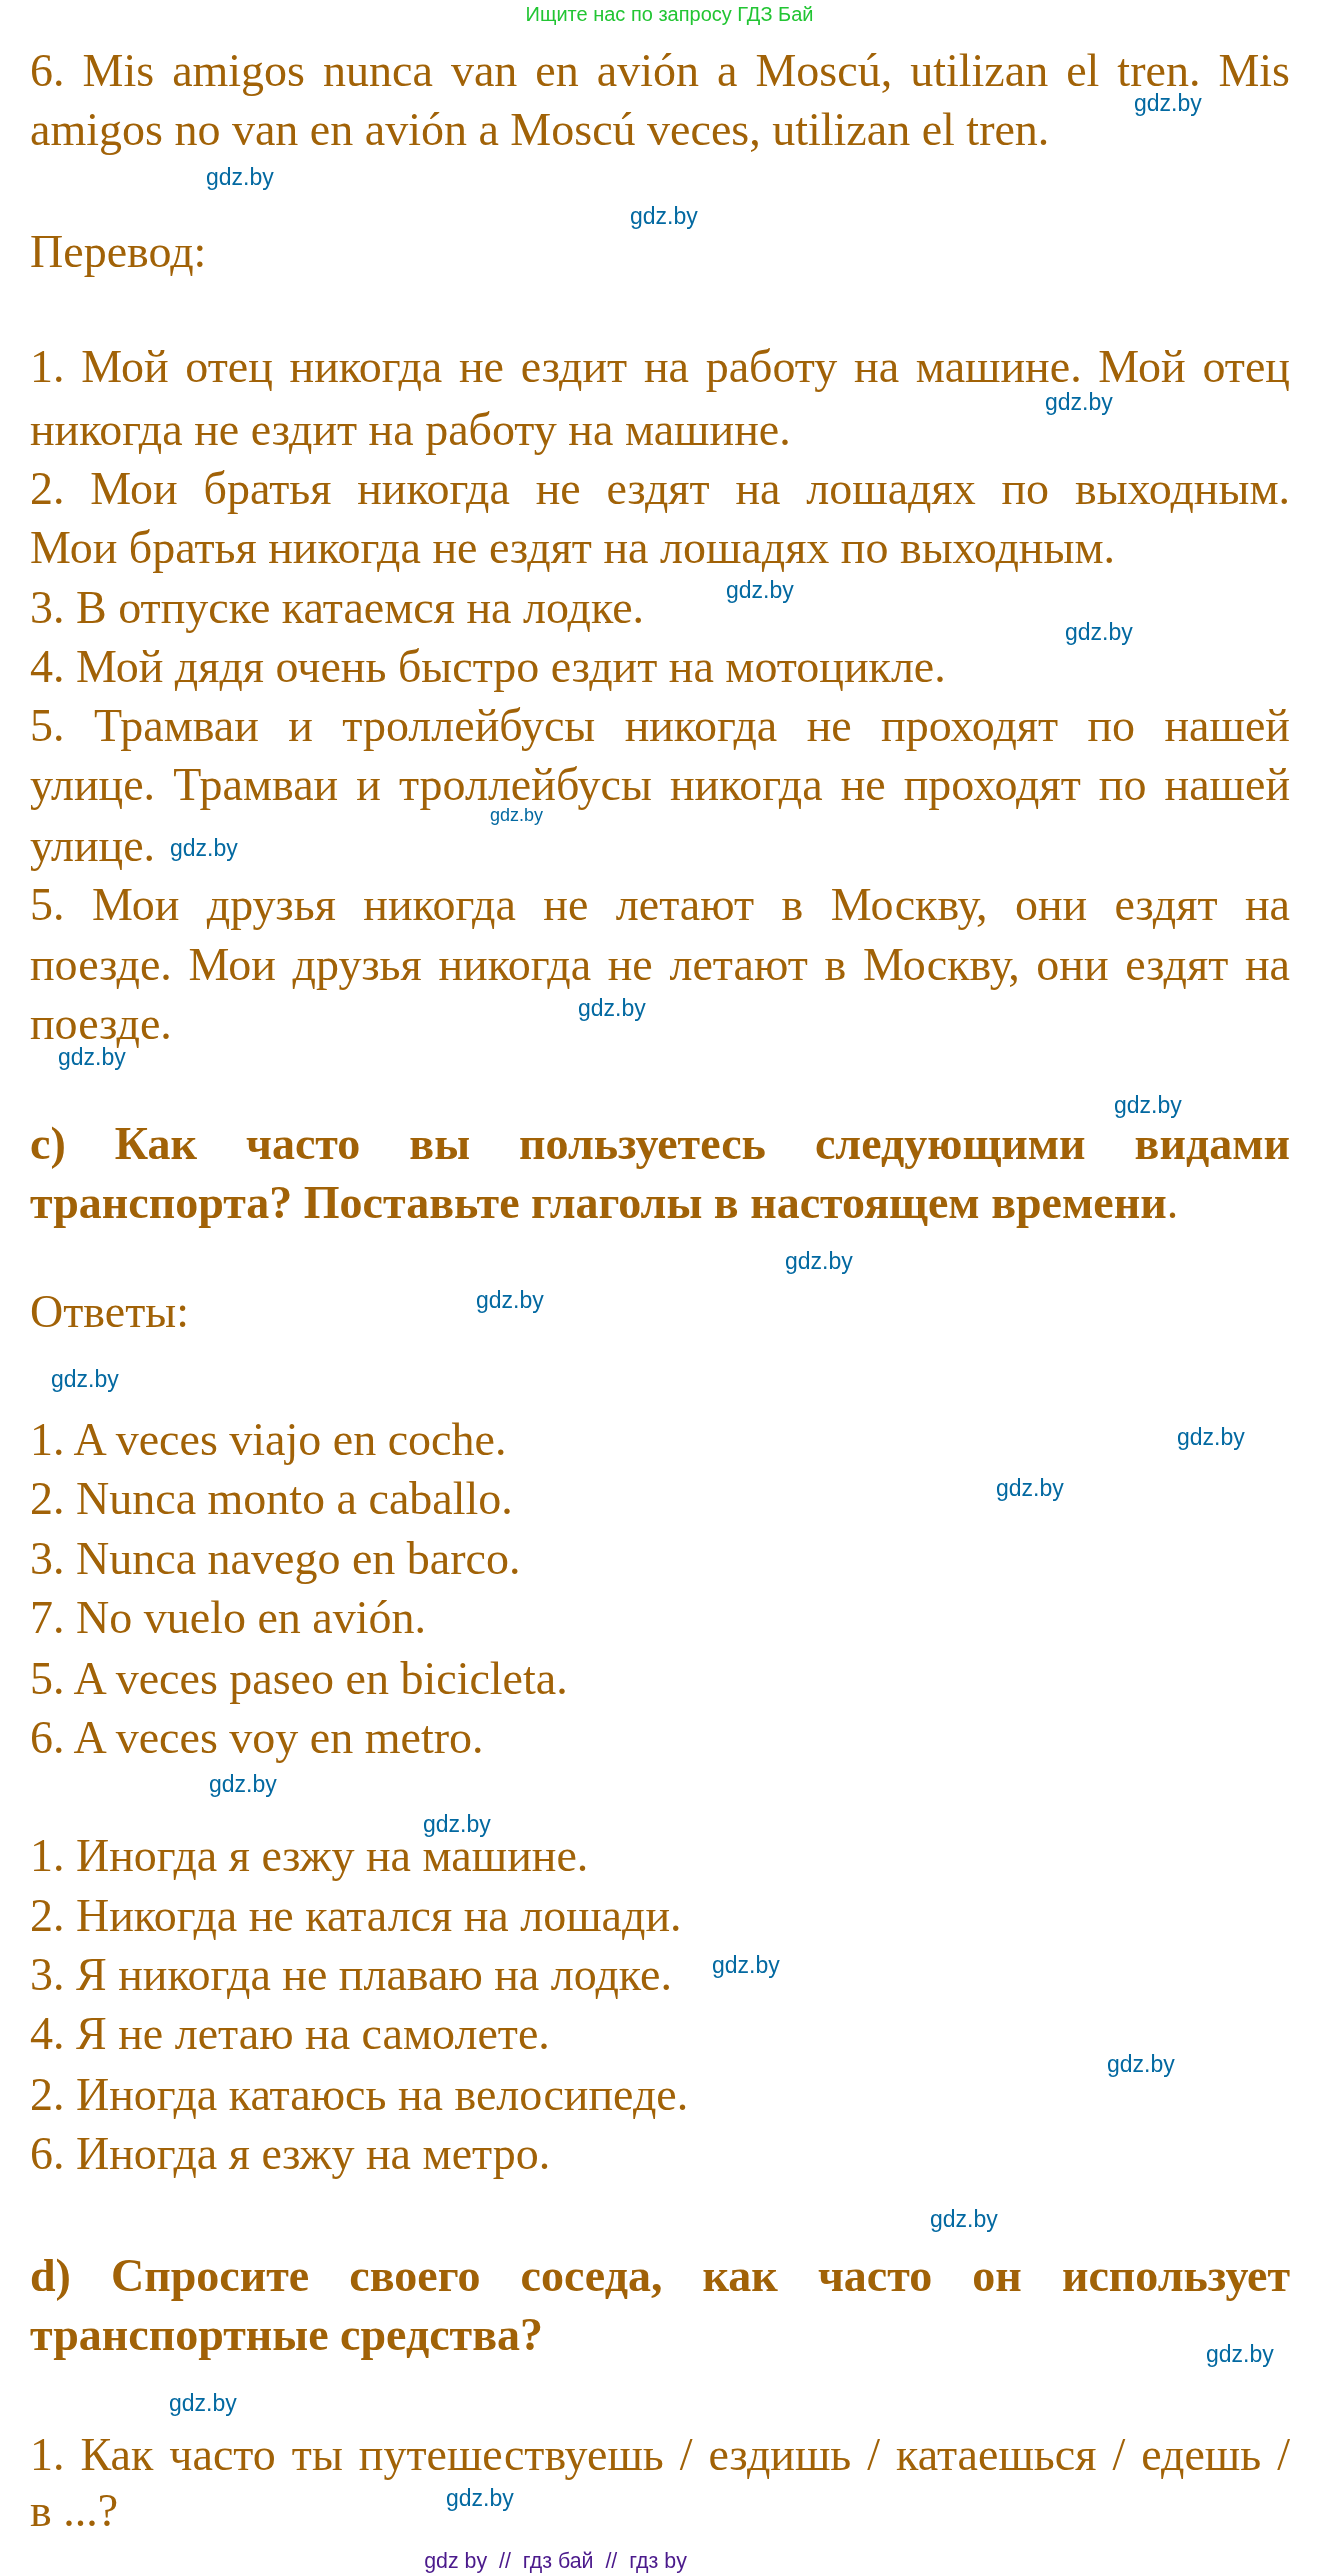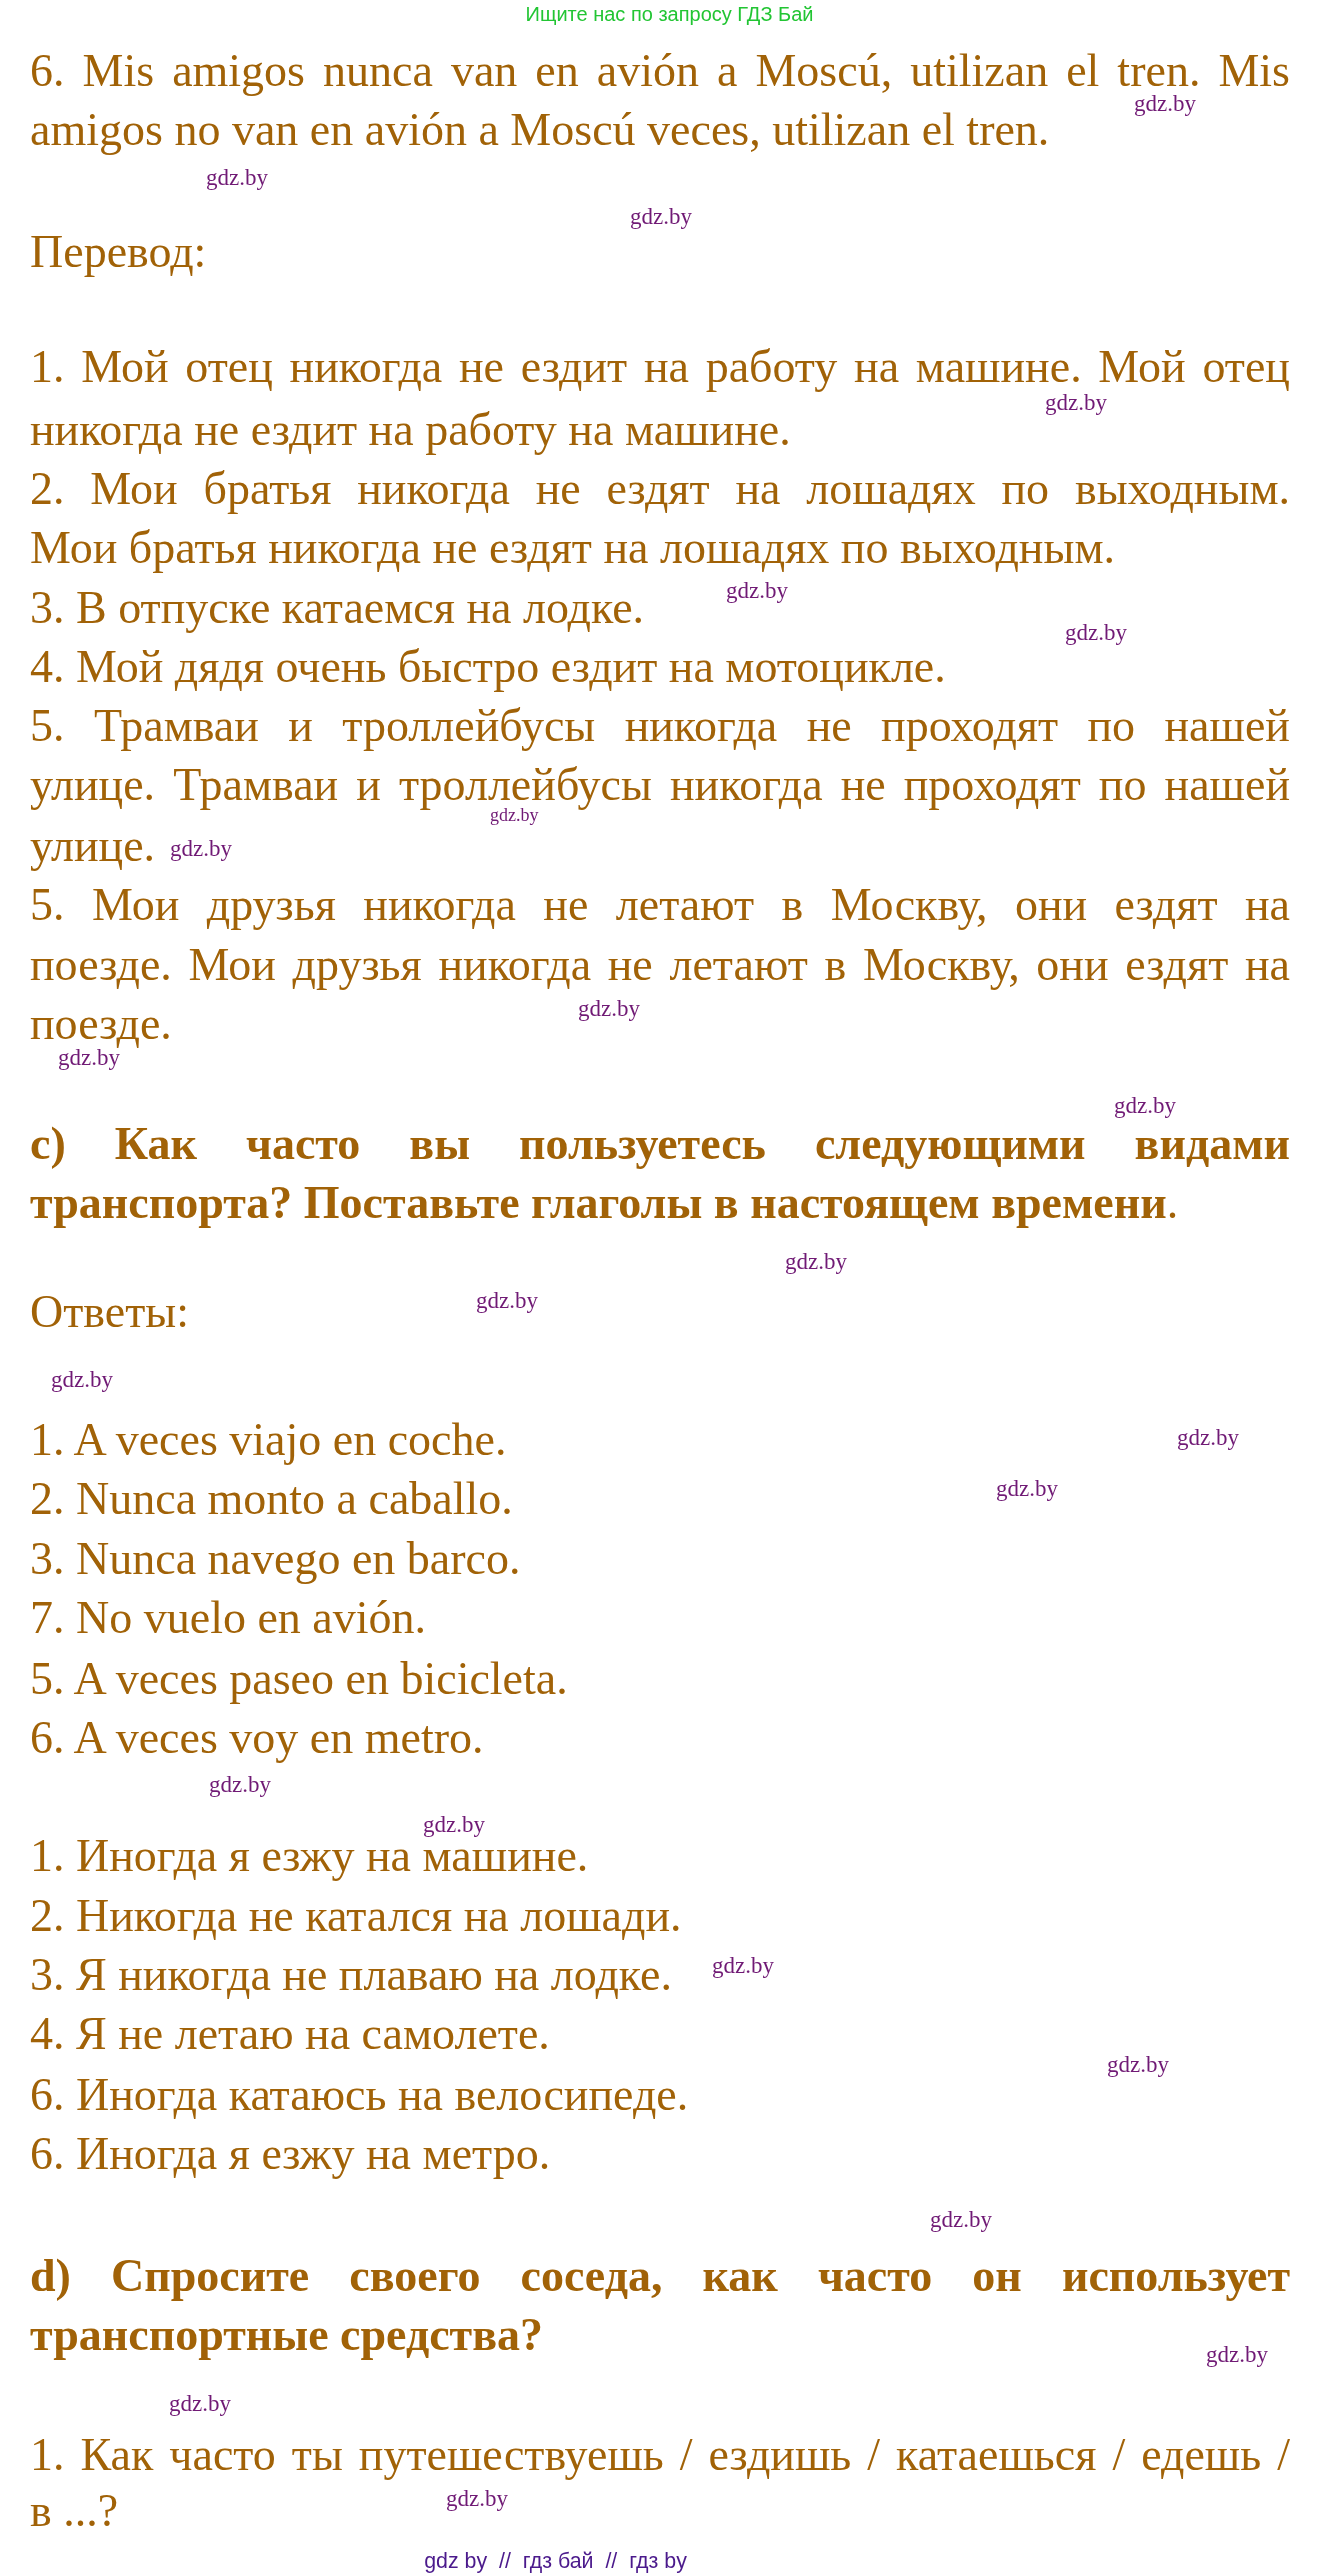--- a/index.html
+++ b/index.html
@@ -11,22 +11,22 @@
   }
   .ln {
     position: absolute; left: 30px; width: 1260px;
     font-family: "Liberation Serif", serif; font-size: 46px; line-height: 59px;
     color: #a16207; white-space: nowrap; text-align: left;
   }
   .ln.j { text-align: justify; text-align-last: justify; white-space: normal; }
   .ln.b { font-weight: bold; }
   .ln .nb { font-weight: normal; }
   .wm {
-    position: absolute; font-family: Liberation Serif, serif; font-size: 23px;
-    line-height: 25px; color: #701a75; white-space: nowrap;
+    position: absolute; font-family: Liberation Sans, sans-serif; font-size: 23px;
+    line-height: 25px; color: #0369a1; white-space: nowrap;
   }
   .wm.s { font-size: 18px; line-height: 20px; }
   .ftr {
     position: absolute; left: 0; top: 2549px; width: 1111px; text-align: center;
     font-family: "Liberation Sans", sans-serif; font-size: 21.4px; line-height: 25px;
     color: #4b1a8c; white-space: pre;
   }
 </style>
 </head>
 <body>
@@ -60,21 +60,21 @@
 <div class="ln" style="top:1469px">2. Nunca monto a caballo.</div>
 <div class="ln" style="top:1529px">3. Nunca navego en barco.</div>
 <div class="ln" style="top:1588px">7. No vuelo en avión.</div>
 <div class="ln" style="top:1649px">5. A veces paseo en bicicleta.</div>
 <div class="ln" style="top:1708px">6. A veces voy en metro.</div>
 
 <div class="ln" style="top:1826px">1. Иногда я езжу на машине.</div>
 <div class="ln" style="top:1886px">2. Никогда не катался на лошади.</div>
 <div class="ln" style="top:1945px">3. Я никогда не плаваю на лодке.</div>
 <div class="ln" style="top:2004px">4. Я не летаю на самолете.</div>
-<div class="ln" style="top:2065px">6. Иногда катаюсь на велосипеде.</div>
+<div class="ln" style="top:2065px">2. Иногда катаюсь на велосипеде.</div>
 <div class="ln" style="top:2124px">6. Иногда я езжу на метро.</div>
 
 <div class="ln j b" style="top:2246px">d) Спросите своего соседа, как часто он использует</div>
 <div class="ln b" style="top:2305px">транспортные средства?</div>
 <div class="ln j" style="top:2425px">1. Как часто ты путешествуешь / ездишь / катаешься / едешь /</div>
 <div class="ln" style="top:2481px">в ...?</div>
 
 <div class="wm" style="left:1134px;top:91px">gdz.by</div>
 <div class="wm" style="left:206px;top:165px">gdz.by</div>
 <div class="wm" style="left:630px;top:204px">gdz.by</div>

